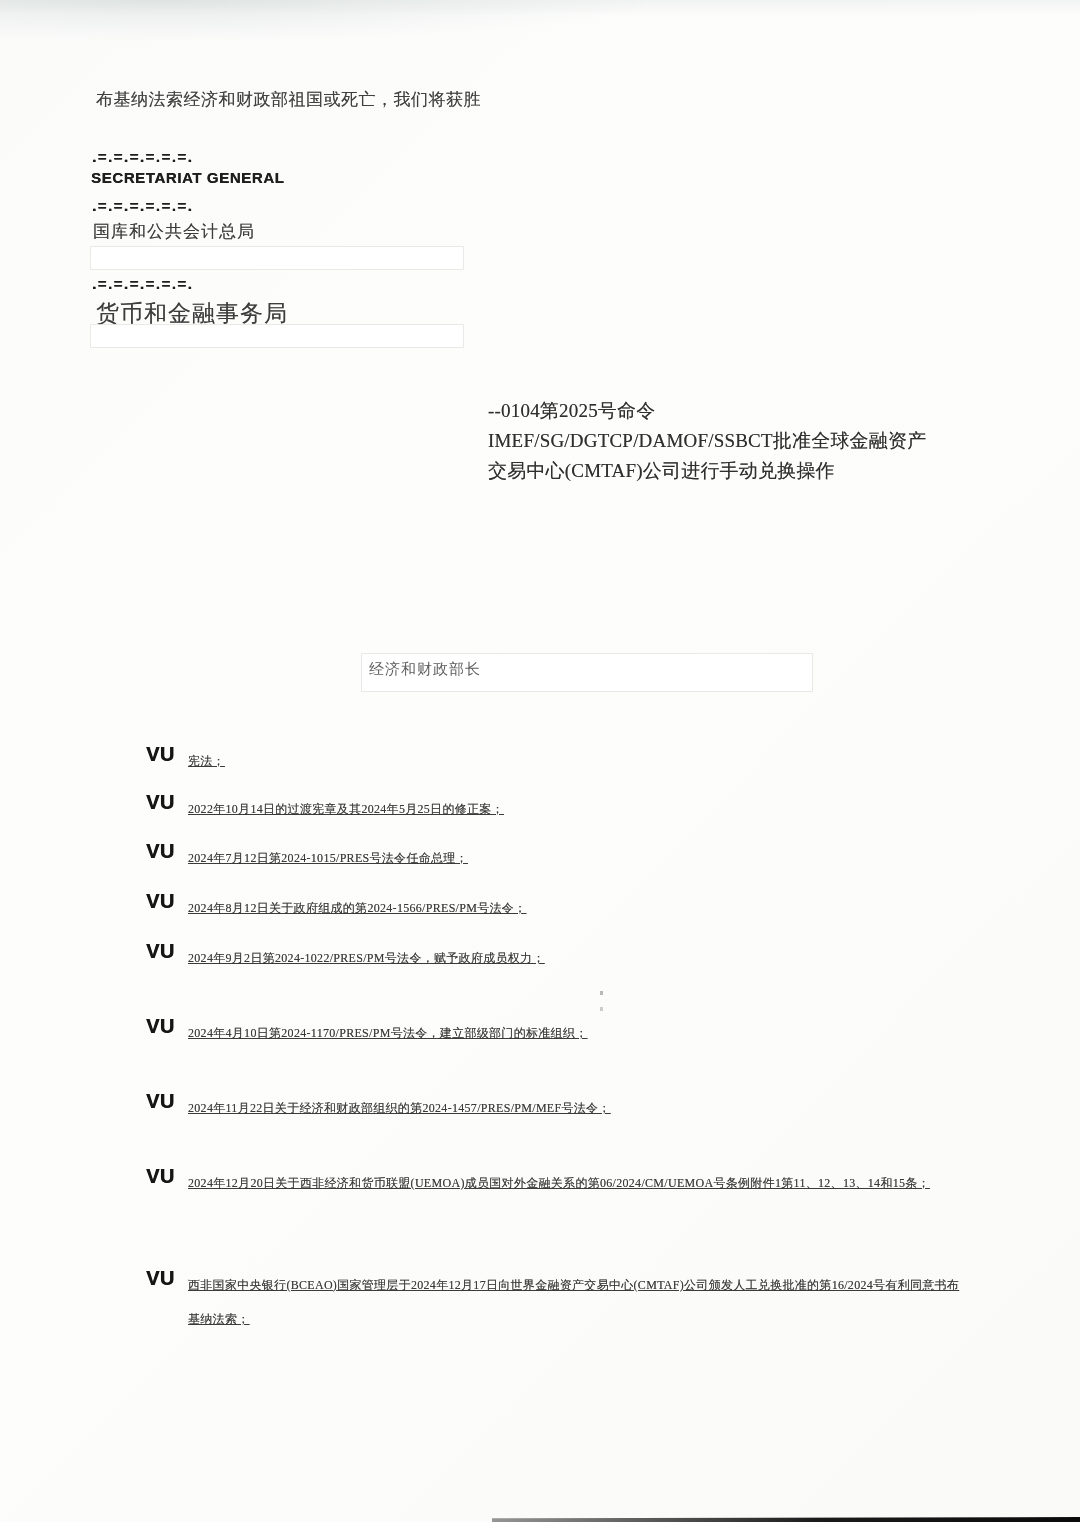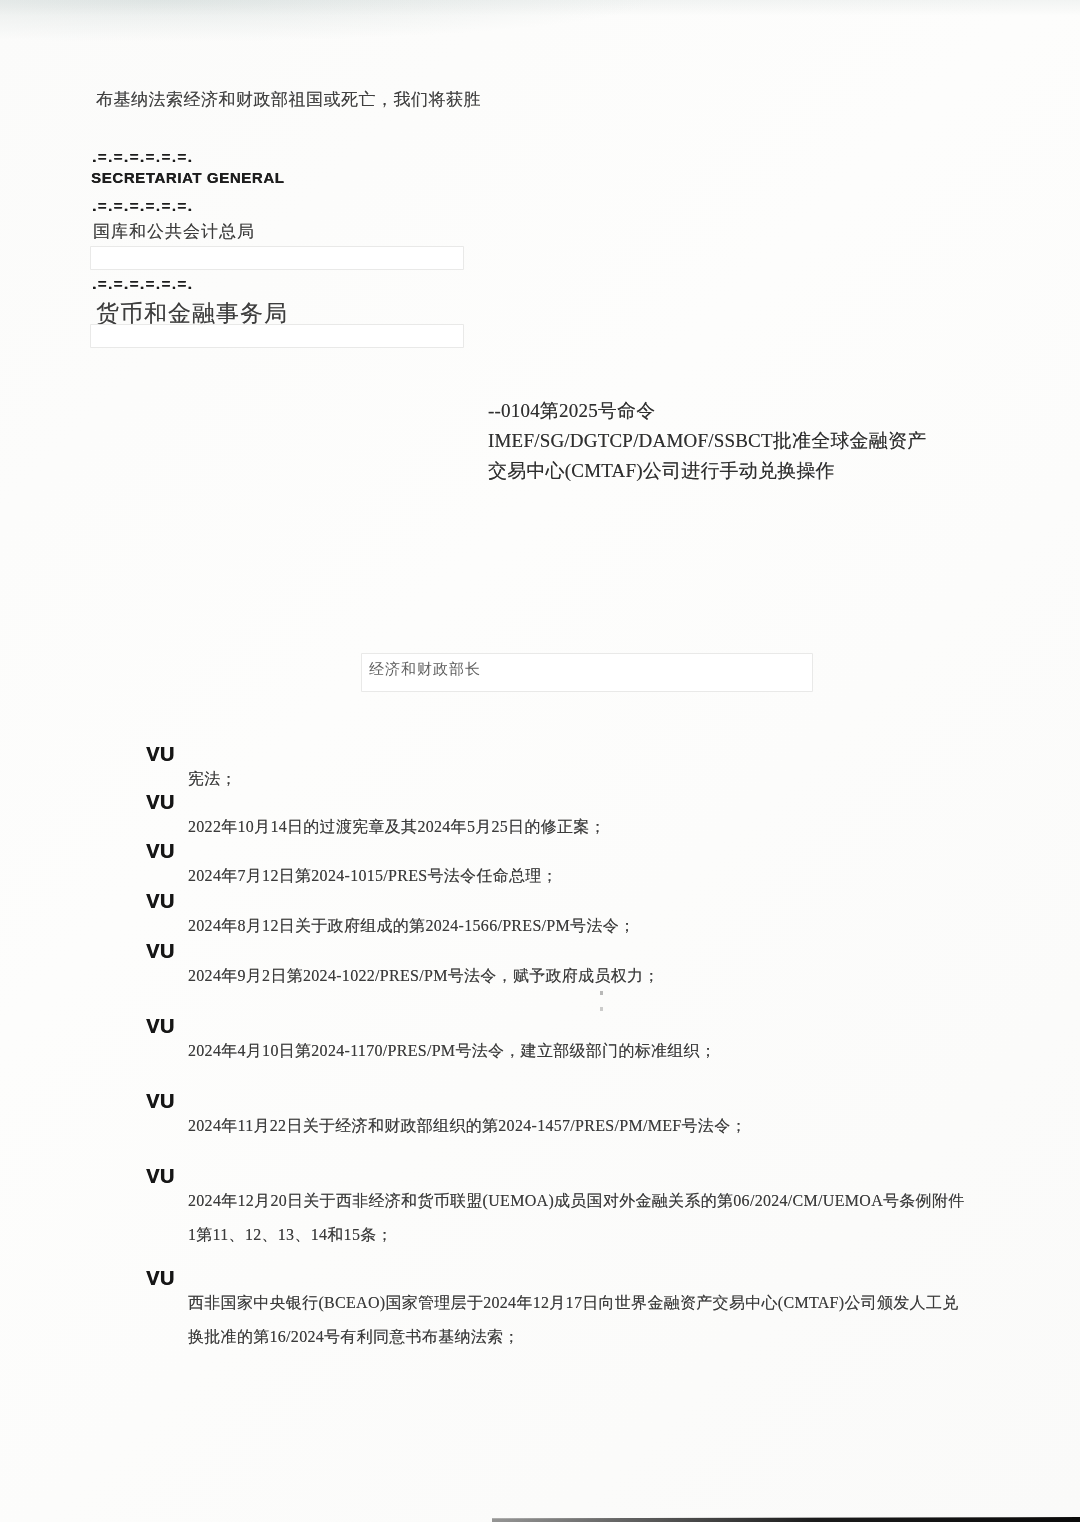--- a/index.html
+++ b/index.html
@@ -101,28 +101,29 @@
     font-weight: 700;
     font-size: 20px;
     letter-spacing: 0.5px;
     color: #161616;
     text-shadow: 0.4px 0 0 #161616;
     margin-left: 20px;
   }
   .vu-text {
     position: absolute;
     left: 188px;
-    top: 19px;
+    top: 1px;
     width: 778px;
-    font-size: 16px;
+    font-size: 12px;
     line-height: 34px;
     color: #3b3b3b;
     text-shadow: 0 0 0.5px rgba(65,65,65,0.6);
     letter-spacing: 0.3px;
     white-space: normal;
+    text-decoration: underline;
   }
   .artifact-colon {
     position: absolute;
     left: 600px; top: 991px;
     width: 3px; height: 12px;
     border-top: 4px solid rgba(60,60,60,0.35);
     border-bottom: 4px solid rgba(60,60,60,0.25);
   }
   .bottom-edge {
     position: absolute;

